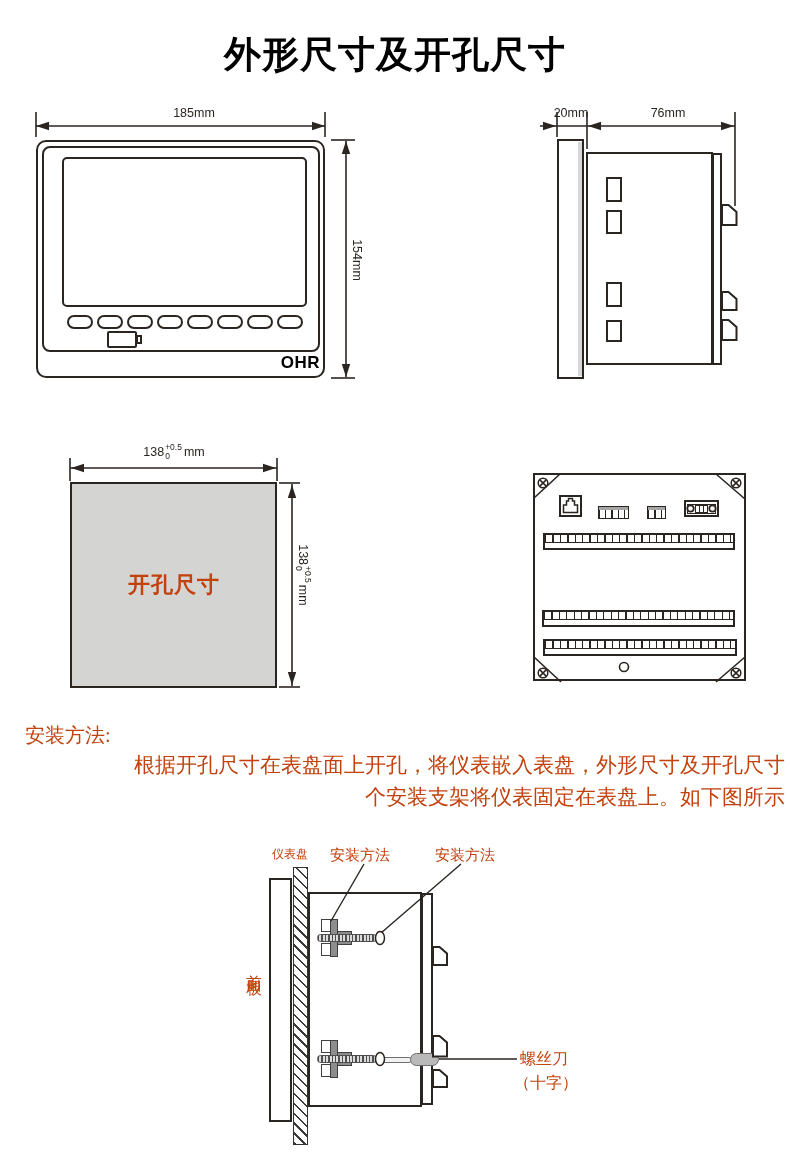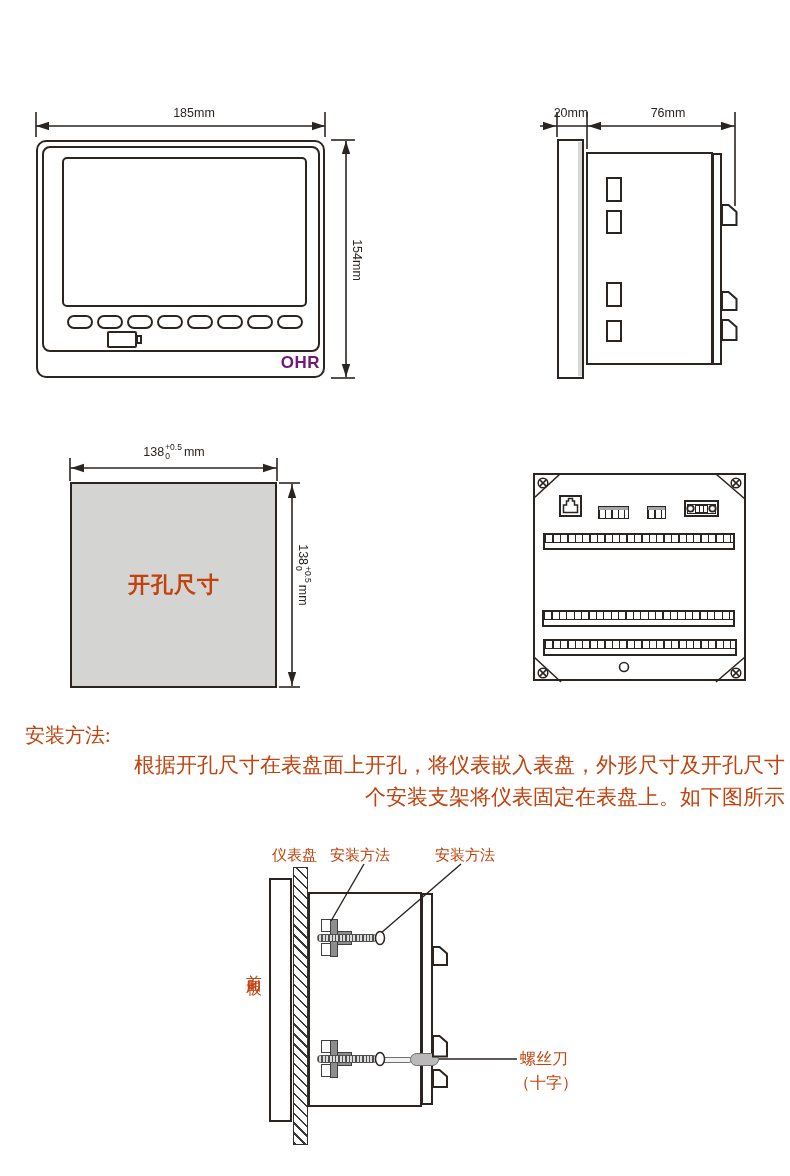--- a/index.html
+++ b/index.html
@@ -29,20 +29,21 @@
   .rod{ position:absolute; height:7.5px; width:60px;
         background:repeating-linear-gradient(90deg, #4f4f4f 0 1.3px, #dcdcdc 1.3px 3.4px);
         border:1px solid #4f4f4f; border-radius:3.5px; box-sizing:border-box; }
   .vtext{ writing-mode:vertical-rl; text-orientation:upright; letter-spacing:3px; }
 </style>
 </head>
 <body>
 
 <div id="page">
 
+  <div class="abs title">外形尺寸及开孔尺寸</div>
 
   <div>
     <div class="abs dimlabel" style="left:164px;top:106px;width:60px;">185mm</div>
     <div class="abs dimlabel rot90" style="left:327px;top:253px;width:60px;">154mm</div>
 
     <div class="box" style="left:36px;top:140px;width:289px;height:238px;border-width:2.5px;border-radius:10px;"></div>
     <div class="box" style="left:42px;top:146px;width:278px;height:206px;border-radius:8px;"></div>
     <div class="box" style="left:62px;top:157px;width:245px;height:150px;border-radius:5px;"></div>
 
     <div class="abs btnrow" style="left:67px;top:315px;">
@@ -52,21 +53,21 @@
       <div class="btn"></div>
       <div class="btn"></div>
       <div class="btn"></div>
       <div class="btn"></div>
       <div class="btn"></div>
     </div>
 
     <div class="box" style="left:107px;top:331px;width:30px;height:17px;border-radius:2px;"></div>
     <div class="box" style="left:136px;top:335px;width:6px;height:9px;"></div>
 
-    <div class="abs" style="left:276px;top:353px;width:44px;text-align:right;font-size:17px;font-weight:900;letter-spacing:.5px;color:#701a75;">OHR</div>
+    <div class="abs" style="left:276px;top:353px;width:44px;text-align:right;font-size:17px;font-weight:900;letter-spacing:.5px;color:#000000;">OHR</div>
   </div>
 
   <div>
     <div class="abs dimlabel" style="left:546px;top:106px;width:50px;">20mm</div>
     <div class="abs dimlabel" style="left:638px;top:106px;width:60px;">76mm</div>
 
     <div class="box" style="left:557px;top:139px;width:27px;height:240px;"></div>
     <div class="abs" style="left:578px;top:142px;width:4px;height:234px;background:#d8d8d6;"></div>
     <div class="box" style="left:586px;top:152px;width:127px;height:213px;"></div>
     <div class="box" style="left:712px;top:153px;width:10px;height:212px;"></div>
@@ -123,21 +124,21 @@
       </div>
   </div>
 
   <div>
     <div class="abs cntext" style="left:25px;top:722px;font-size:20px;">安装方法:</div>
     <div class="abs cntext" style="left:25px;top:751px;width:760px;font-size:21px;padding-left:42px;">根据开孔尺寸在表盘面上开孔，将仪表嵌入表盘，外形尺寸及开孔尺寸</div>
     <div class="abs cntext" style="left:25px;top:783px;width:760px;font-size:21px;">个安装支架将仪表固定在表盘上。如下图所示</div>
   </div>
 
   <div>
-    <div class="abs cntext" style="left:272px;top:846px;font-size:15px;">仪表盘</div>
+    <div class="abs cntext" style="left:272px;top:846px;font-size:12px;">仪表盘</div>
     <div class="abs cntext" style="left:330px;top:846px;font-size:15px;">安装方法</div>
     <div class="abs cntext" style="left:435px;top:846px;font-size:15px;">安装方法</div>
 
     <div class="abs hatch" style="left:293px;top:867px;width:15px;height:278px;border:1.5px solid #333;"></div>
     <div class="box" style="left:269px;top:878px;width:23px;height:244px;"></div>
     <div class="box" style="left:308px;top:892px;width:114px;height:215px;"></div>
     <div class="box" style="left:421px;top:893px;width:12px;height:212px;"></div>
 
     <div class="abs cntext vtext" style="left:243px;top:962px;font-size:15.5px;">前面板</div>
 

